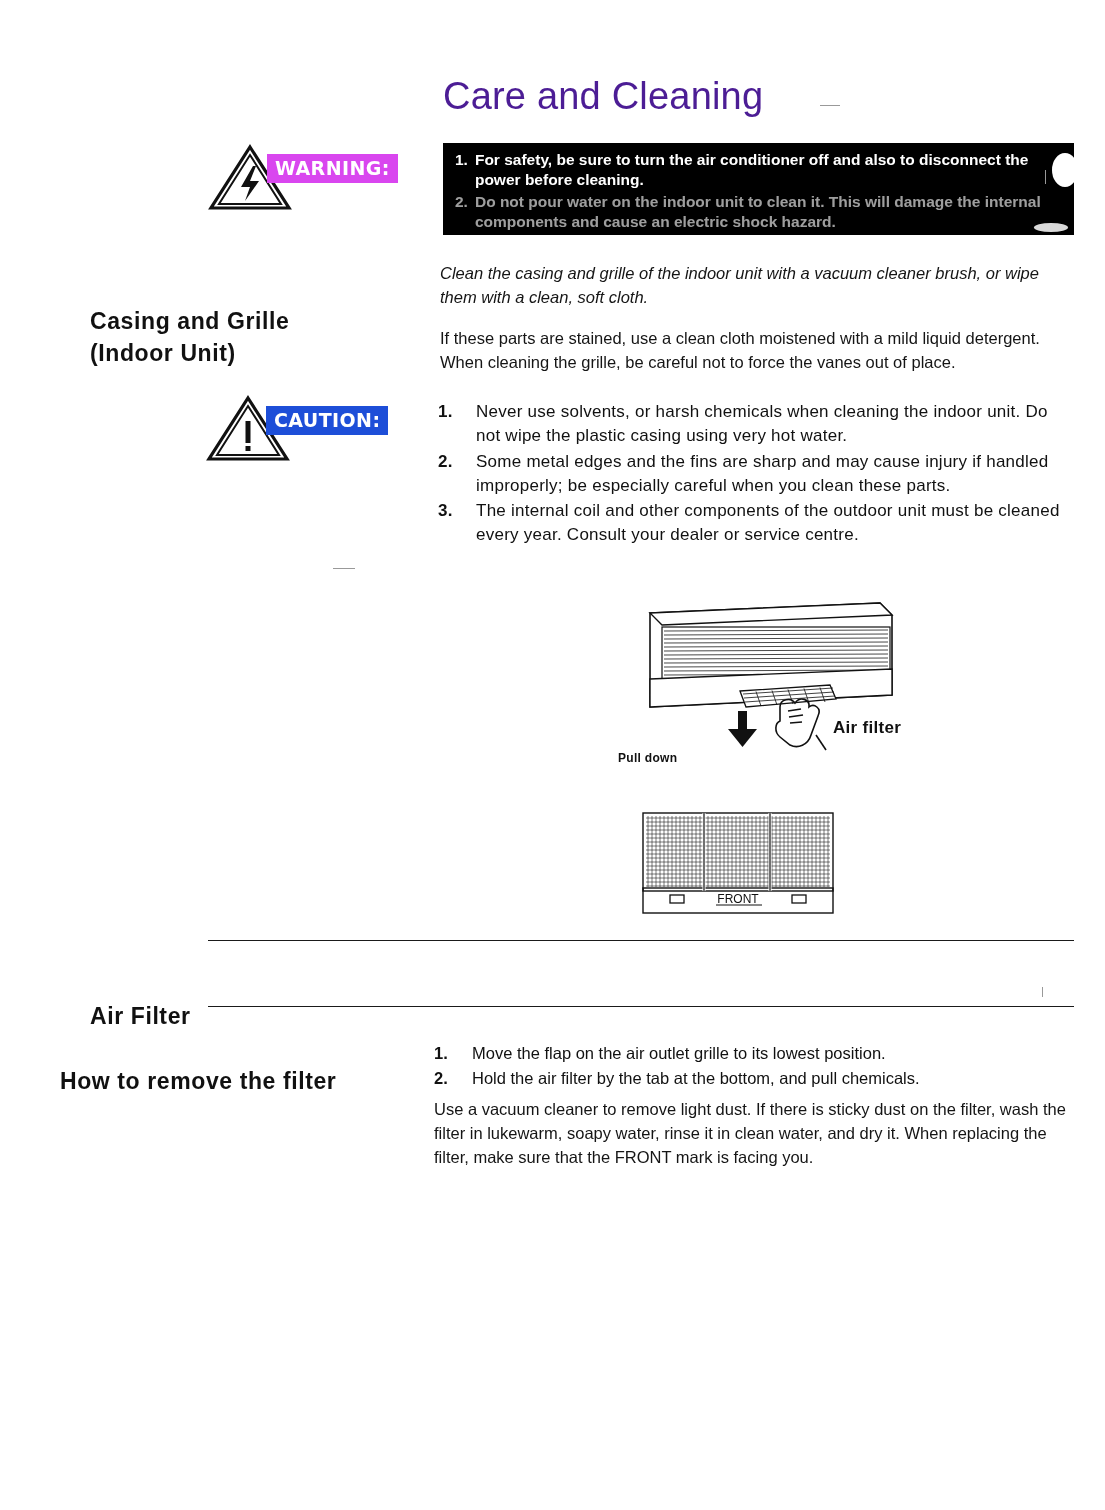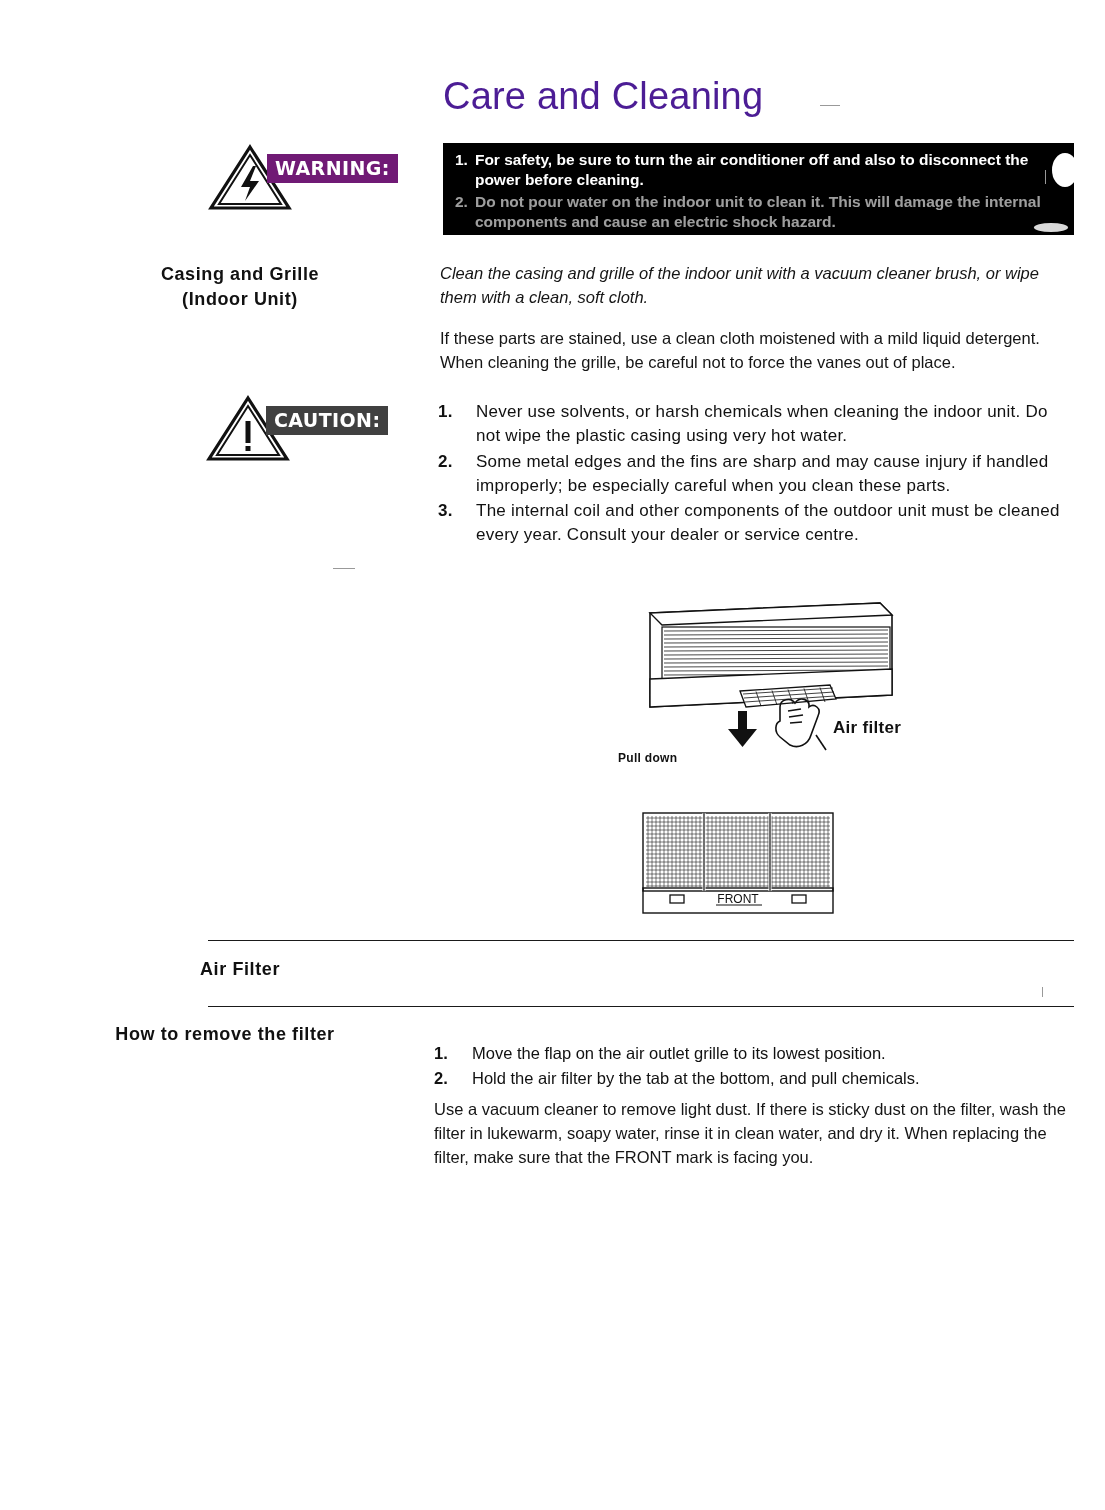--- a/index.html
+++ b/index.html
@@ -89,50 +89,51 @@
     position: absolute;
     left: 205px;
     top: 393px;
     width: 86px;
     height: 70px;
   }
   .label-warning {
     position: absolute;
     left: 267px;
     top: 154px;
-    background: #701a75;
+    background: #d946ef;
     color: #fff;
     font-weight: bold;
     font-size: 19px;
     letter-spacing: 0.4px;
     padding: 3px 8px 4px 8px;
     font-family: "DejaVu Sans", sans-serif;
   }
   .label-caution {
     position: absolute;
     left: 266px;
     top: 406px;
-    background: #404040;
+    background: #1d4ed8;
     color: #fff;
     font-weight: bold;
     font-size: 19px;
     letter-spacing: 0.4px;
     padding: 3px 8px 4px 8px;
     font-family: "DejaVu Sans", sans-serif;
   }
 
   
   .side-head {
     position: absolute;
-    text-align: center;
-    font-size: 18px;
+    text-align: left;
+    font-size: 23px;
     font-weight: bold;
     letter-spacing: 0.6px;
     line-height: 1.38;
     color: #111;
+    margin-top: 44px;
   }
   #casing-head { left: 90px; top: 262px; width: 300px; }
   #airfilter-head { left: 90px; top: 957px; width: 300px; }
   #howto-head { left: 60px; top: 1022px; width: 330px; }
 
   
   .body-text {
     position: absolute;
     font-size: 16.5px;
     line-height: 1.45;

